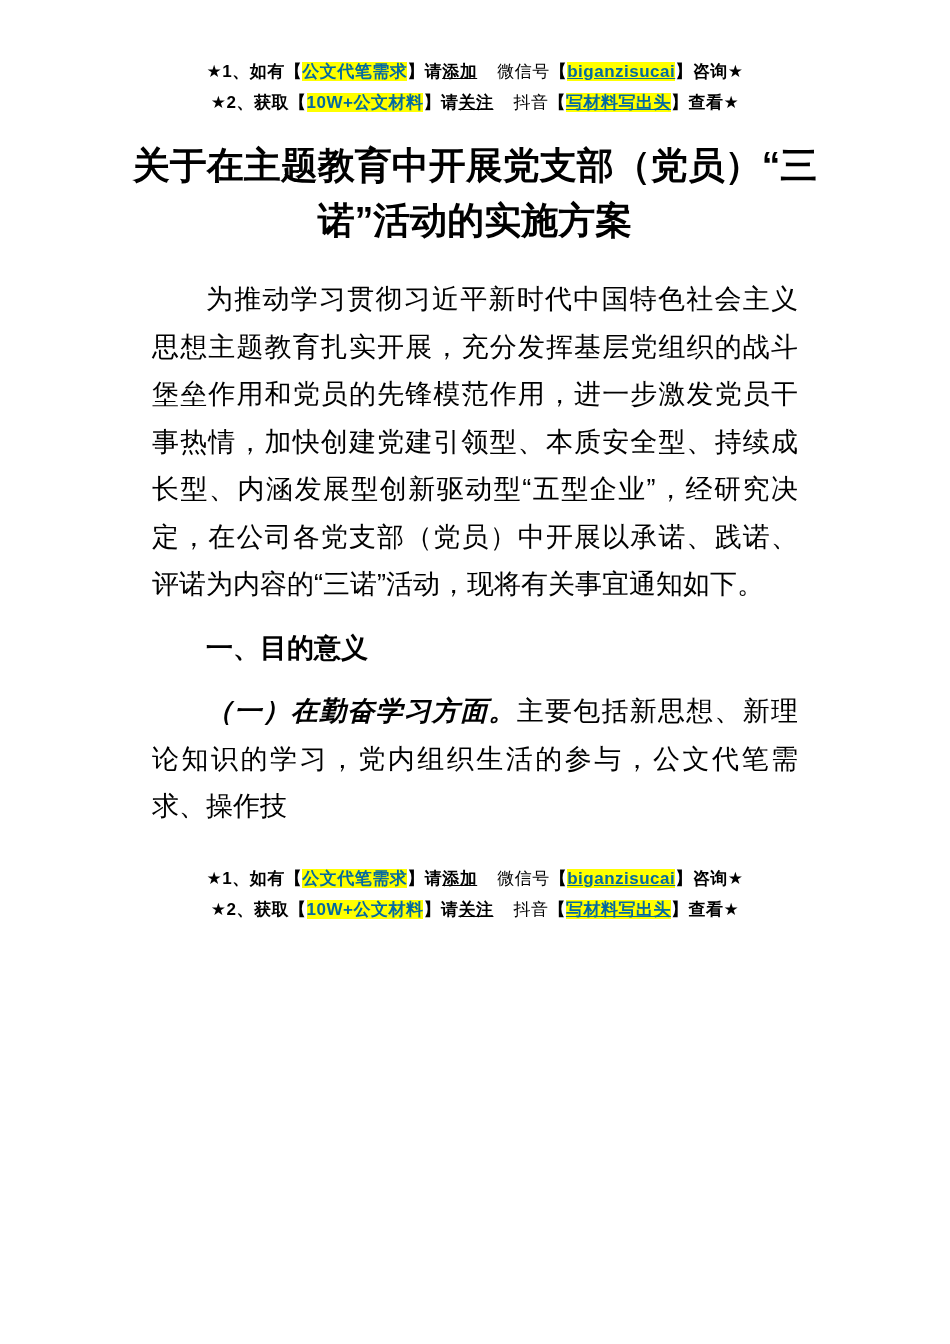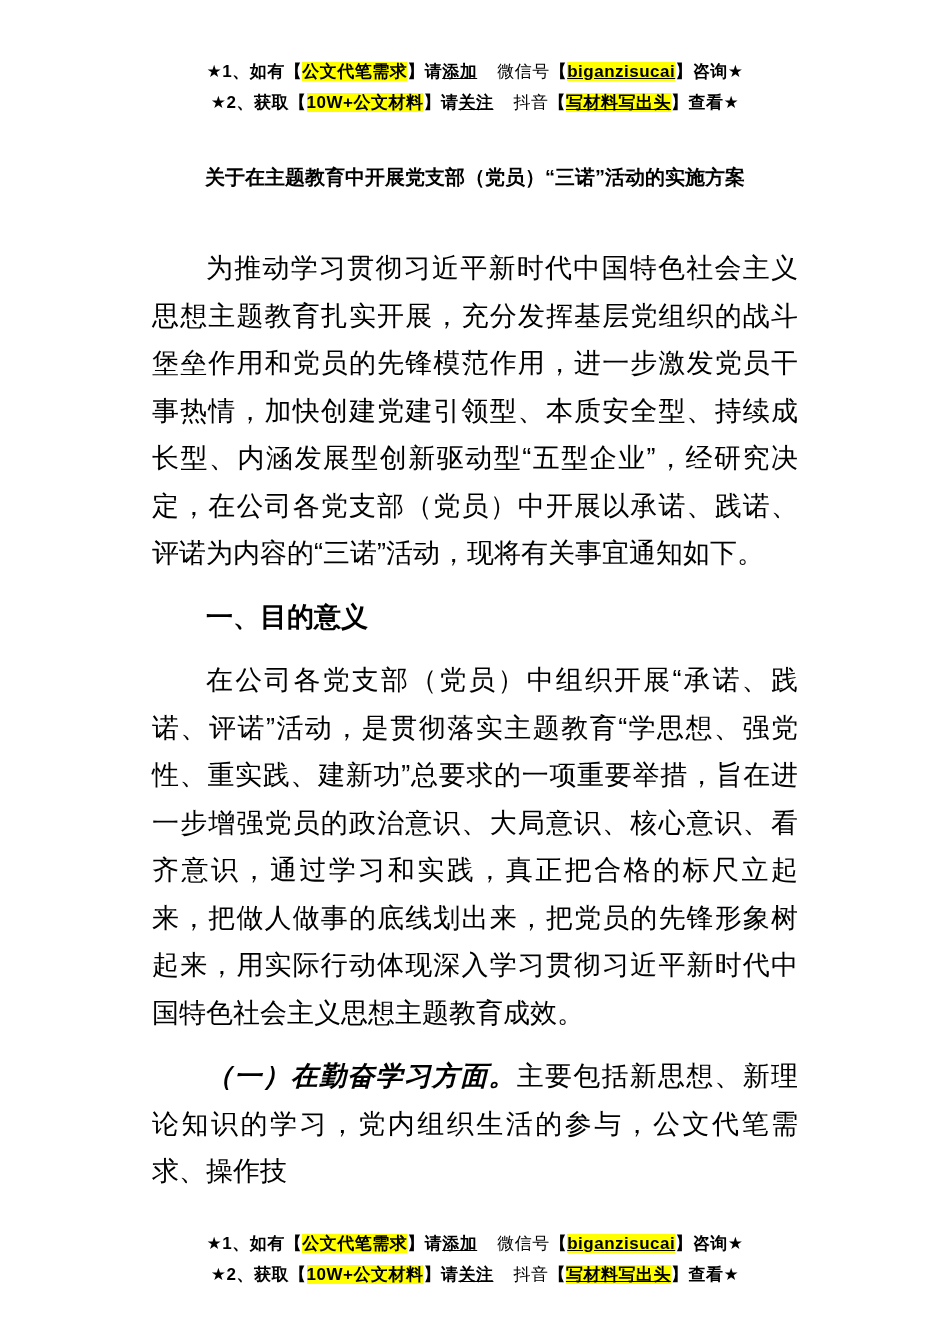--- a/index.html
+++ b/index.html
@@ -23,29 +23,29 @@
     text-align: center;
     font-size: 17px;
     font-weight: bold;
     line-height: 31px;
     letter-spacing: 0.5px;
   }
   .banner-top { padding-top: 56px; }
   .banner-bottom { margin-top: 32px; }
   .seg { font-weight: bold; }
   .seg-reg { font-weight: 400; padding-left: 20px; }
-  .seg-hl { color: #000000; background: #ffff00; }
+  .seg-hl { color: #0369a1; background: #ffff00; }
   .seg-u { text-decoration: underline; }
   
   .doc-title {
     width: 702px;
     margin: 20px auto 0 auto;
-    font-size: 20px;
+    font-size: 37px;
     font-weight: bold;
-    line-height: 79px;
+    line-height: 55px;
     text-align: center;
   }
   
   .doc-body {
     width: 678px;
     margin: 28px auto 0 auto;
     font-size: 27px;
     line-height: 47.5px;
     text-align: justify;
   }
@@ -72,21 +72,20 @@
     <div>
       <span class="seg">★2、获取【</span><span class="seg seg-hl">10W+公文材料</span><span class="seg">】请</span><span class="seg seg-u">关注</span><span class="seg seg-reg">抖音</span><span class="seg">【</span><span class="seg seg-hl seg-u">写材料写出头</span><span class="seg">】查看★</span>
     </div>
   </div>
 
   <h1 class="doc-title">关于在主题教育中开展党支部（党员）“三诺”活动的实施方案</h1>
 
   <div class="doc-body">
     <p>为推动学习贯彻习近平新时代中国特色社会主义思想主题教育扎实开展，充分发挥基层党组织的战斗堡垒作用和党员的先锋模范作用，进一步激发党员干事热情，加快创建党建引领型、本质安全型、持续成长型、内涵发展型创新驱动型“五型企业”，经研究决定，在公司各党支部（党员）中开展以承诺、践诺、评诺为内容的“三诺”活动，现将有关事宜通知如下。</p>
     <h2>一、目的意义</h2>
-    <p>在公司各党支部（党员）中组织开展“承诺、践诺、评诺”活动，是贯彻落实主题教育“学思想、强党性、重实践、建新功”总要求的一项重要举措，旨在进一步增强党员的政治意识、大局意识、核心意识、看齐意识，通过学习和实践，真正把合格的标尺立起来，把做人做事的底线划出来，把党员的先锋形象树起来，用实际行动体现深入学习贯彻习近平新时代中国特色社会主义思想主题教育成效。</p>
     <p><span class="bold-lead">（一）在勤奋学习方面。</span><span>主要包括新思想、新理论知识的学习，党内组织生活的参与，公文代笔需求、操作技</span></p>
   </div>
 
   <div class="banner banner-bottom">
     <div>
       <span class="seg">★1、如有【</span><span class="seg seg-hl">公文代笔需求</span><span class="seg">】请</span><span class="seg seg-u">添加</span><span class="seg seg-reg">微信号</span><span class="seg">【</span><span class="seg seg-hl seg-u">biganzisucai</span><span class="seg">】咨询★</span>
     </div>
     <div>
       <span class="seg">★2、获取【</span><span class="seg seg-hl">10W+公文材料</span><span class="seg">】请</span><span class="seg seg-u">关注</span><span class="seg seg-reg">抖音</span><span class="seg">【</span><span class="seg seg-hl seg-u">写材料写出头</span><span class="seg">】查看★</span>
     </div>

